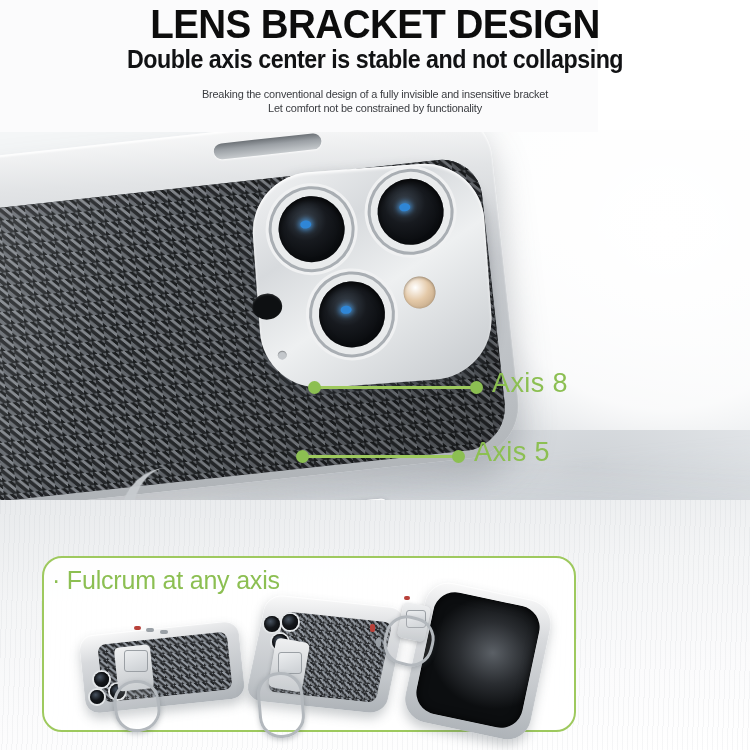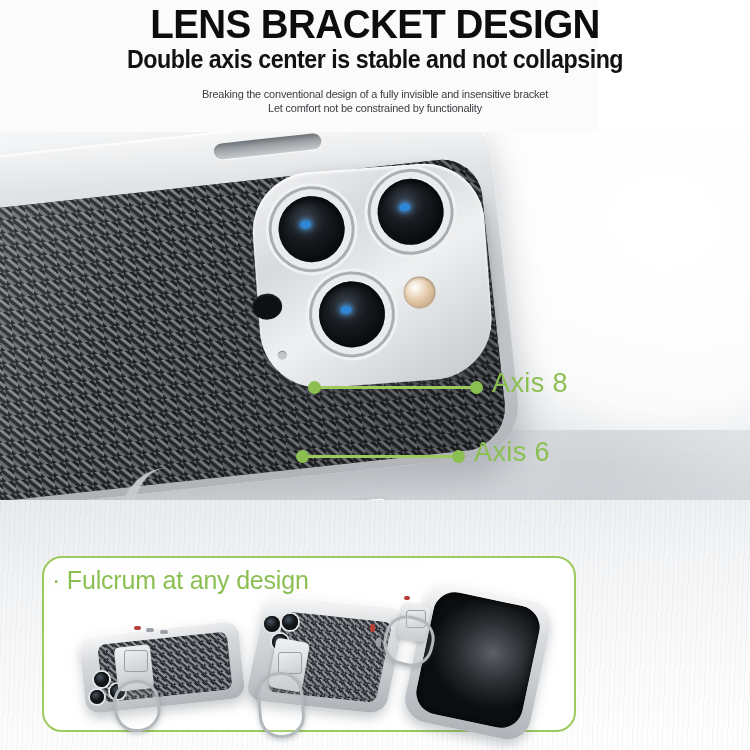--- a/index.html
+++ b/index.html
@@ -317,29 +317,29 @@
     <div class="leader" style="left:0;top:0;width:164px;background:#9ec95e;"></div>
     <div class="dot" style="left:-4px;background:#8cbf52;"></div>
     <div class="dot" style="left:158px;background:#8cbf52;"></div>
     <div class="axis-label" style="left:180px;top:-18px;color:#8cbf52;">Axis 8</div>
   </div>
 
   <div class="callout" style="left:300px;top:455px;width:270px;">
     <div class="leader" style="left:0;top:0;width:158px;background:#9ec95e;"></div>
     <div class="dot" style="left:-4px;background:#8cbf52;"></div>
     <div class="dot" style="left:152px;background:#8cbf52;"></div>
-    <div class="axis-label" style="left:174px;top:-18px;color:#8cbf52;">Axis 6</div>
+    <div class="axis-label" style="left:174px;top:-18px;color:#8cbf52;">Axis 5</div>
   </div>
 
   <div class="bottom-bg">
       <div class="tex"></div>
     </div>
 
   <div class="panel"></div>
-  <div class="panel-title">· Fulcrum at any design</div>
+  <div class="panel-title">· Fulcrum at any axis</div>
 
   <div class="mini" style="left:82px;top:628px;width:175px;height:100px;">
     <div class="m-case" style="left:0;top:0;width:160px;height:78px;transform:rotate(-6deg);"></div>
     <div class="m-carbon" style="left:18px;top:10px;width:130px;height:58px;transform:rotate(-6deg);"></div>
     <div class="m-lens" style="left:12px;top:44px;width:15px;height:15px;"></div>
     <div class="m-lens" style="left:28px;top:56px;width:15px;height:15px;"></div>
     <div class="m-lens" style="left:8px;top:62px;width:14px;height:14px;"></div>
     <div class="m-plate" style="left:34px;top:18px;width:36px;height:44px;transform:rotate(-6deg);"></div>
     <div class="m-badge" style="left:42px;top:22px;width:22px;height:20px;"></div>
     <div class="m-stand" style="left:32px;top:52px;width:40px;height:46px;transform:rotate(-8deg);"></div>

